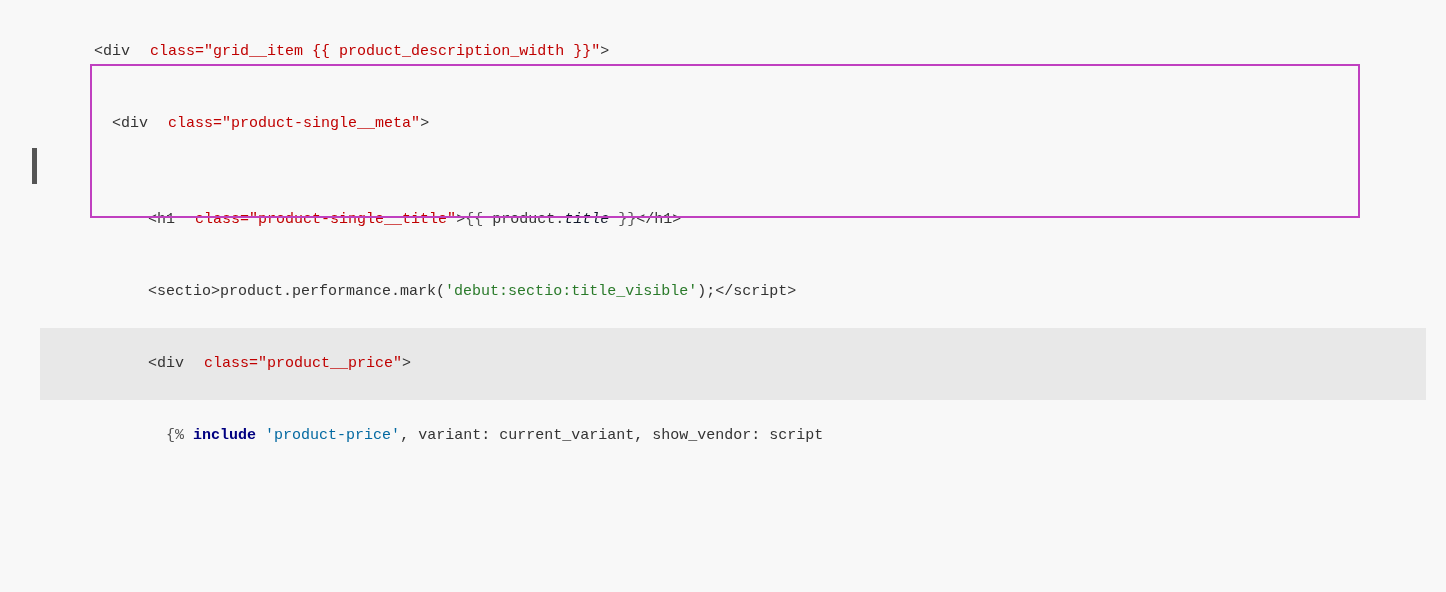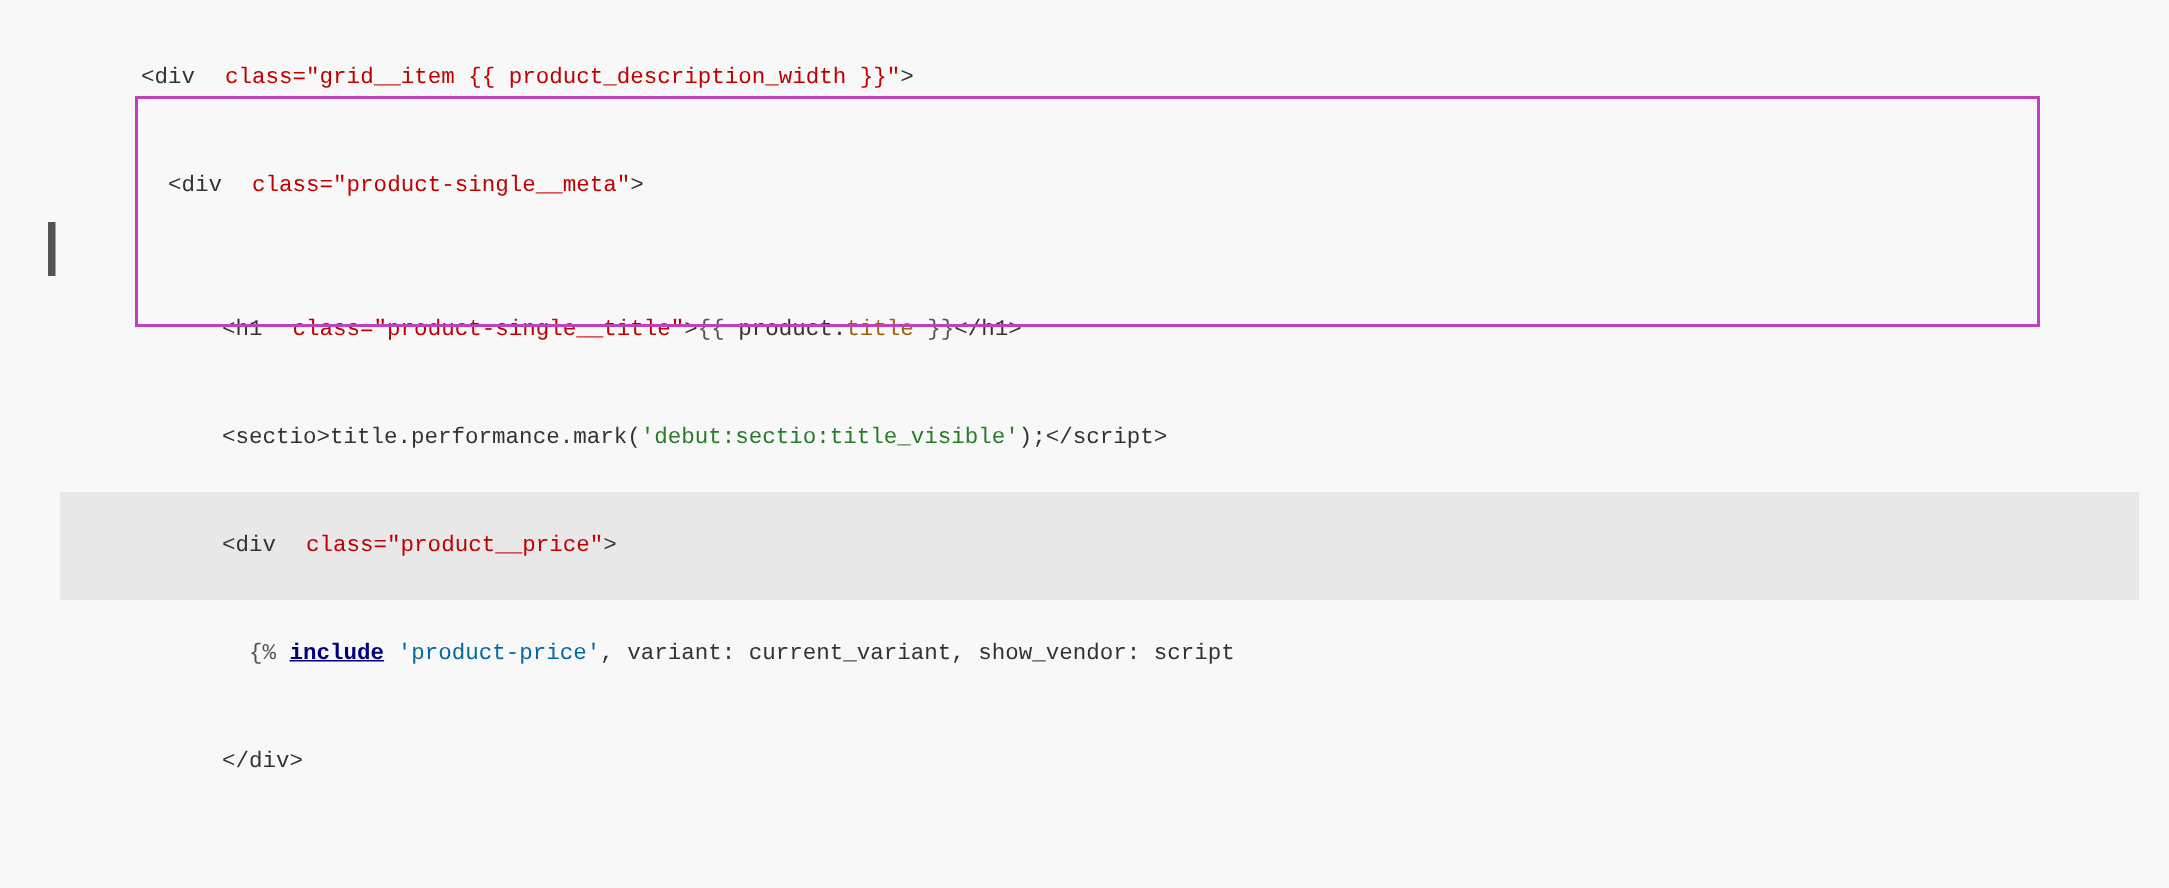--- a/index.html
+++ b/index.html
@@ -41,22 +41,22 @@
       border: 2.5px solid #c040c0;
       pointer-events: none;
       z-index: 10;
     }
 
     
     .c-tag { color: #333333; }           
     .c-attr-name { color: #c00000; margin-left: 11px; } 
     .c-liquid-delim { color: #555; }     
     .c-liquid-string { color: #0369a1; } 
-    .c-liquid-var { color: #a16207; } 
-    .c-liquid-keyword { color: #000080; font-weight: bold; text-decoration: underline; }
+    .c-liquid-var { color: #0f172a; font-style: italic; } 
+    .c-liquid-keyword { color: #000080; font-weight: bold; }
     .c-script-content { color: #333; }
     .c-script-string { color: #2a7a2a; }
     .c-class-val { color: #c00000; }
     .c-plain { color: #333; }
   </style>
 </head>
 <body>
 
 <div class="code-container">
 
@@ -74,33 +74,30 @@
       <span class="c-plain">  &lt;</span><span class="c-plain">div</span> <span class="c-attr-name">class=</span><span class="c-class-val">"product-single__meta"</span><span class="c-plain">&gt;</span>
     </div>
 
     <div class="line">&nbsp;</div>
 
     <div class="line">
       <span class="c-plain">      &lt;</span><span class="c-plain">h1</span> <span class="c-attr-name">class=</span><span class="c-class-val">"product-single__title"</span><span class="c-plain">&gt;</span><span class="c-liquid-delim">{{</span><span class="c-plain"> product.</span><span class="c-liquid-var">title</span><span class="c-plain"> </span><span class="c-liquid-delim">}}</span><span class="c-plain">&lt;/h1&gt;</span>
     </div>
 
     <div class="line">
-      <span class="c-plain">      &lt;</span><span class="c-plain">sectio</span><span class="c-plain">&gt;</span><span class="c-script-content">title.performance.mark(</span><span class="c-script-string">'debut:sectio:title_visible'</span><span class="c-script-content">);&lt;/script&gt;</span>
+      <span class="c-plain">      &lt;</span><span class="c-plain">sectio</span><span class="c-plain">&gt;</span><span class="c-script-content">product.performance.mark(</span><span class="c-script-string">'debut:sectio:title_visible'</span><span class="c-script-content">);&lt;/script&gt;</span>
     </div>
 
     <div class="line highlighted" style="position:relative;">
       <span class="c-plain">      &lt;</span><span class="c-plain">div</span> <span class="c-attr-name">class=</span><span class="c-class-val">"product__price"</span><span class="c-plain">&gt;</span>
     </div>
 
     <div class="line">
       <span class="c-plain">        </span><span class="c-liquid-delim">{%</span> <span class="c-liquid-keyword">include</span><span class="c-plain"> </span><span class="c-liquid-string">'product-price'</span><span class="c-plain">, variant: current_variant, show_vendor: </span><span class="c-plain">script</span>
     </div>
 
-    <div class="line">
-      <span class="c-plain">      &lt;/div&gt;</span>
-    </div>
 
     <div class="line">&nbsp;</div>
     <div class="line">&nbsp;</div>
 
   </div>
 
 </div>
 
 </body></html>

